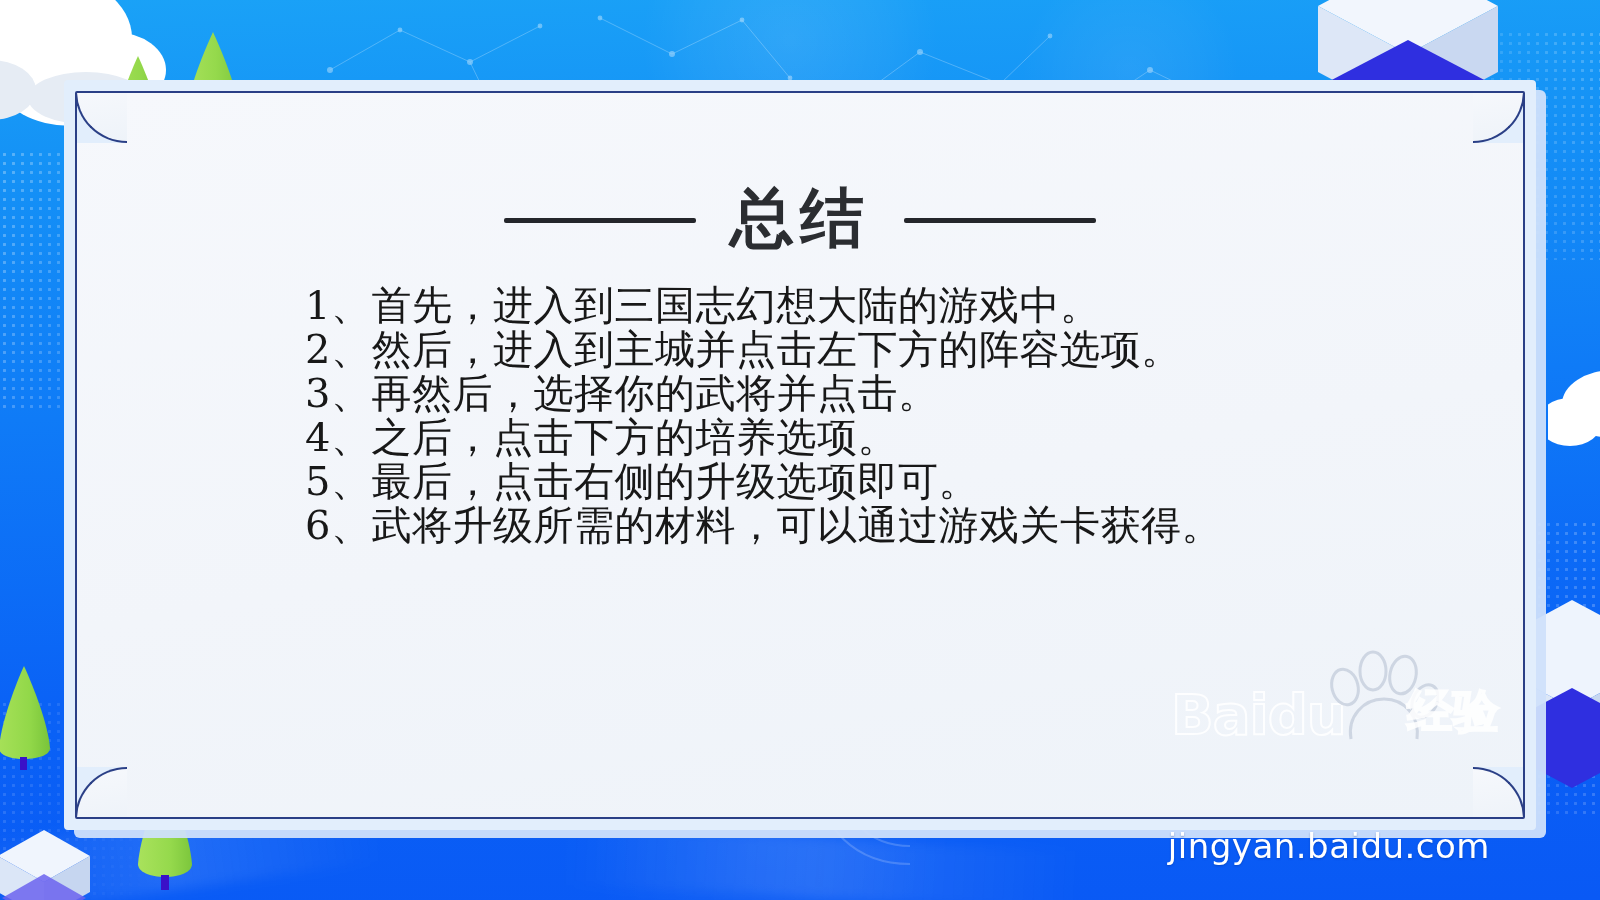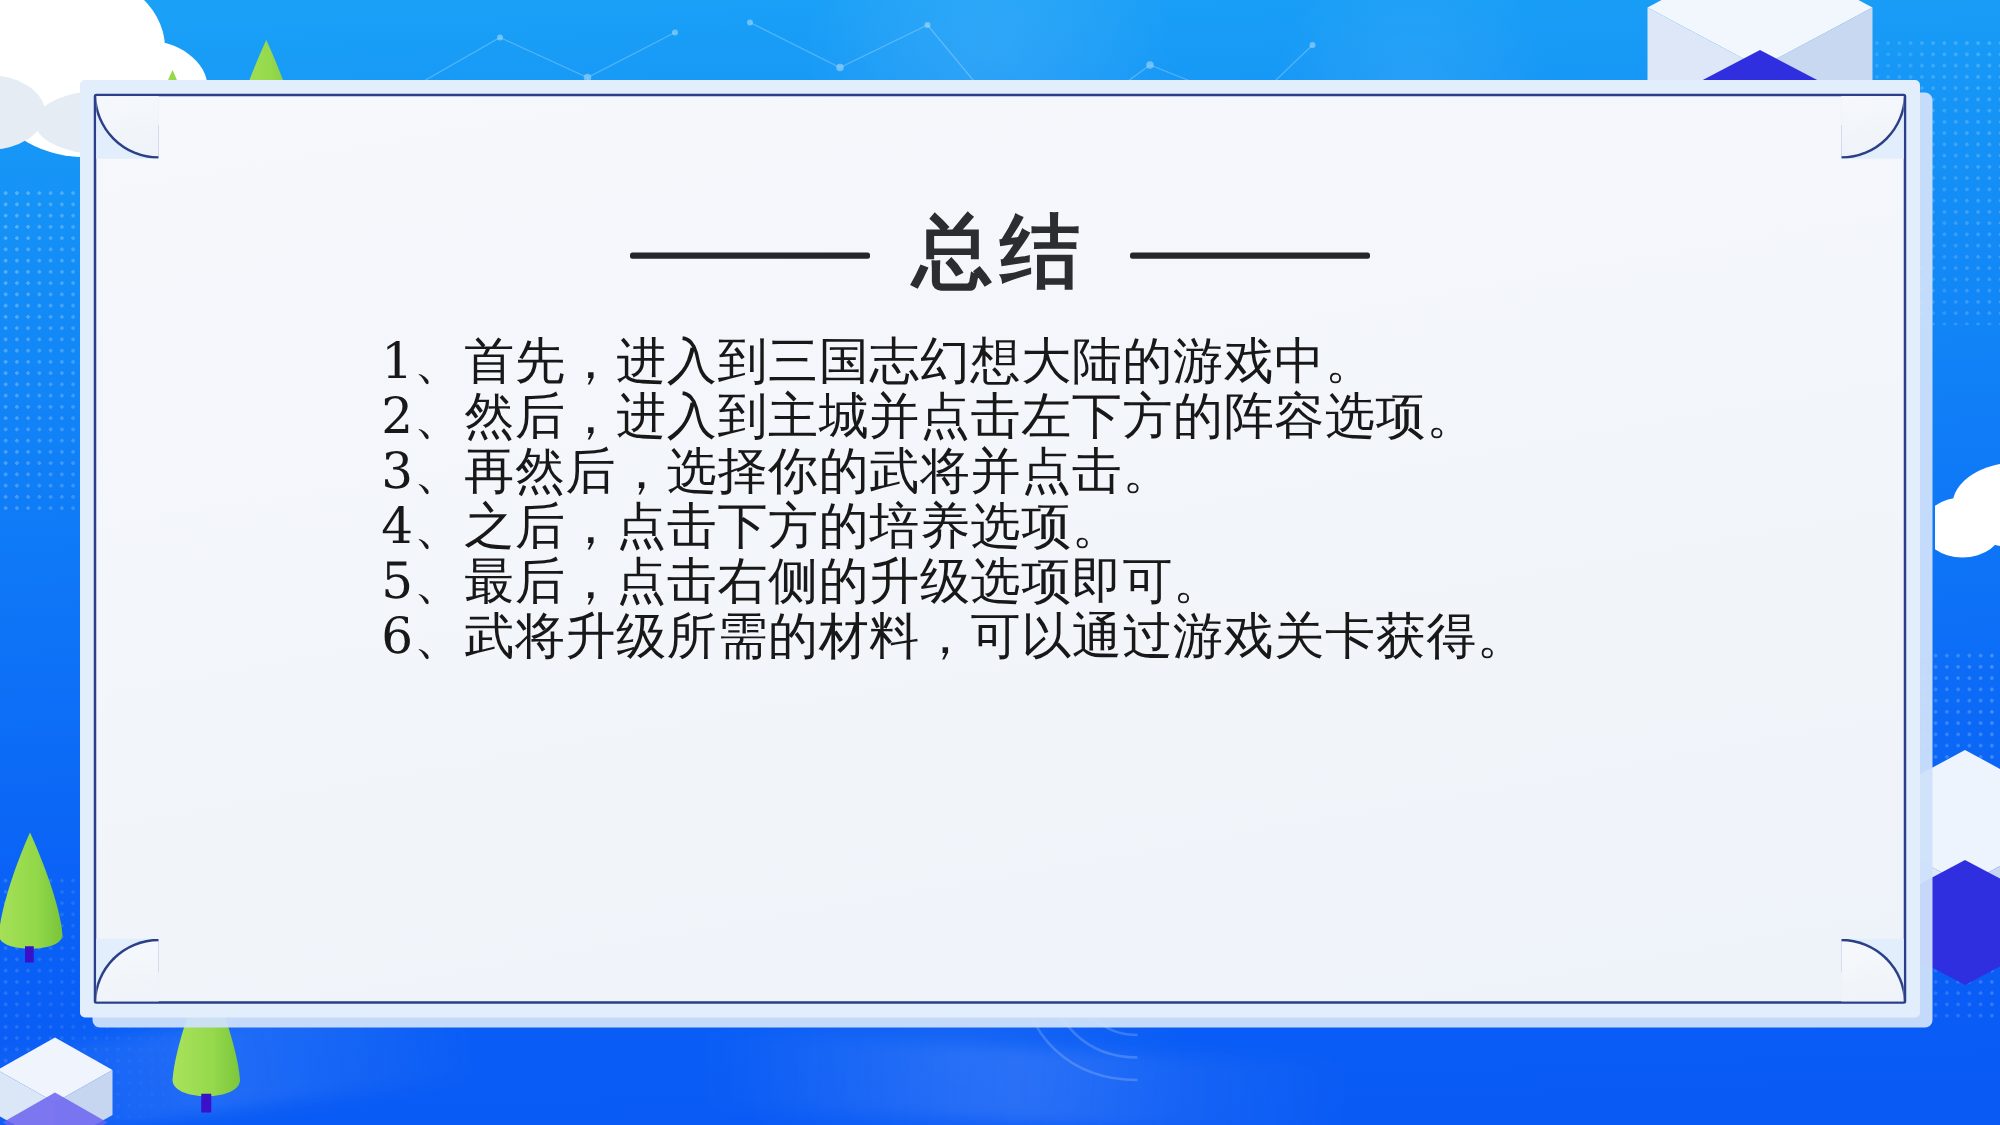--- a/index.html
+++ b/index.html
@@ -60,21 +60,21 @@
   
   .tree { position: absolute; pointer-events: none; }
 
   
   .cube { position: absolute; pointer-events: none; }
 
   
   #card-frame {
     position: absolute;
     left: 64px;
-    top: 64px;
+    top: 80px;
     width: 1472px;
     height: 750px;
   }
   #card-shadow {
     position: absolute;
     left: 10px; top: 10px;
     width: 1472px; height: 748px;
     background: #cfe0fb;
     border-radius: 6px;
     opacity: .95;
@@ -396,19 +396,33 @@
           <div class="title-rule"></div>
         </div>
 
         <div id="body-text">1、首先，进入到三国志幻想大陆的游戏中。
 2、然后，进入到主城并点击左下方的阵容选项。
 3、再然后，选择你的武将并点击。
 4、之后，点击下方的培养选项。
 5、最后，点击右侧的升级选项即可。
 6、武将升级所需的材料，可以通过游戏关卡获得。</div>
 
+        <div id="watermark">
+          <div id="wm-word">Baidu</div>
+          <svg id="wm-paw" width="118" height="98">
+            <g fill="none" stroke="rgba(200,208,222,0.85)" stroke-width="3">
+              <ellipse cx="24" cy="44" rx="13" ry="18" transform="rotate(-14 24 44)"></ellipse>
+              <ellipse cx="52" cy="28" rx="13" ry="19"></ellipse>
+              <ellipse cx="82" cy="32" rx="13" ry="19" transform="rotate(12 82 32)"></ellipse>
+              <ellipse cx="104" cy="58" rx="12" ry="17" transform="rotate(26 104 58)"></ellipse>
+              <path d="M30,96 C26,74 42,56 63,56 C84,56 99,74 96,96"></path>
+            </g>
+          </svg>
+          <div id="wm-cn">经验</div>
+        </div>
 
       </div>
     </div>
   </div>
 
+  <div id="wm-url" style="position:absolute;right:110px;bottom:34px;">jingyan.baidu.com</div>
 
 </div>
 
 </body></html>

